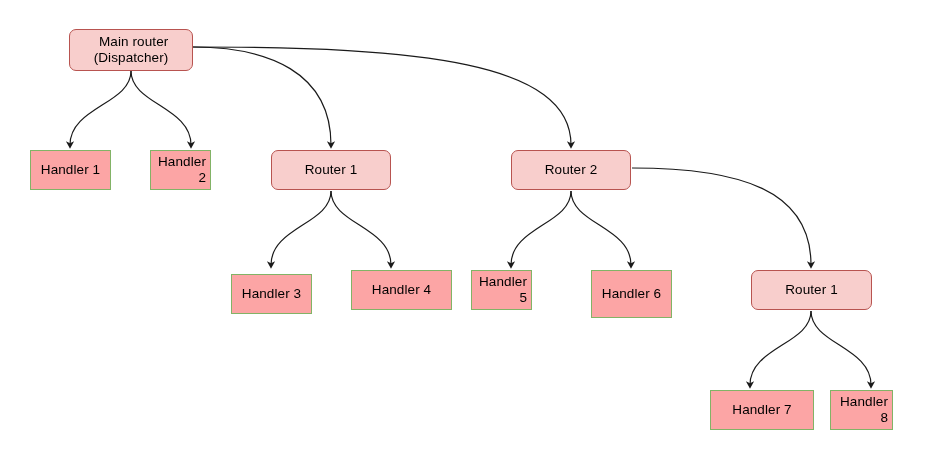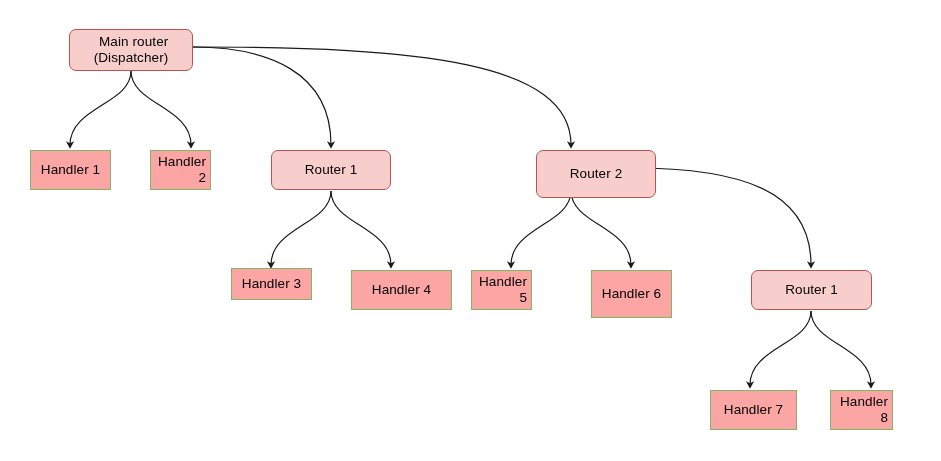--- a/index.html
+++ b/index.html
@@ -87,39 +87,39 @@
       </div>
       <div class="node node-handler" style="left: 30px; top: 150px; width: 81px; height: 40px;">
         <span class="node-label">Handler 1</span>
       </div>
       <div class="node node-handler" style="left: 150px; top: 150px; width: 61px; height: 40px;">
         <span class="node-label">Handler 2</span>
       </div>
       <div class="node node-router" style="left: 271px; top: 150px; width: 120px; height: 40px;">
         <span class="node-label">Router 1</span>
       </div>
-      <div class="node node-router" style="left: 536px; top: 150px; width: 120px; height: 48px;">
+      <div class="node node-router" style="left: 511px; top: 150px; width: 120px; height: 40px;">
         <span class="node-label">Router 2</span>
       </div>
-      <div class="node node-handler" style="left: 231px; top: 268px; width: 81px; height: 32px;">
+      <div class="node node-handler" style="left: 231px; top: 274px; width: 81px; height: 40px;">
         <span class="node-label">Handler 3</span>
       </div>
       <div class="node node-handler" style="left: 351px; top: 270px; width: 101px; height: 40px;">
         <span class="node-label">Handler 4</span>
       </div>
       <div class="node node-handler" style="left: 471px; top: 270px; width: 61px; height: 40px;">
         <span class="node-label">Handler 5</span>
       </div>
       <div class="node node-handler" style="left: 591px; top: 270px; width: 81px; height: 48px;">
         <span class="node-label">Handler 6</span>
       </div>
       <div class="node node-router" style="left: 751px; top: 270px; width: 121px; height: 40px;">
         <span class="node-label">Router 1</span>
       </div>
-      <div class="node node-handler" style="left: 710px; top: 390px; width: 87px; height: 40px;">
+      <div class="node node-handler" style="left: 710px; top: 390px; width: 104px; height: 40px;">
         <span class="node-label">Handler 7</span>
       </div>
       <div class="node node-handler" style="left: 830px; top: 390px; width: 63px; height: 40px;">
         <span class="node-label">Handler 8</span>
       </div>
     </div>
 
 </div>
 
 </body></html>

